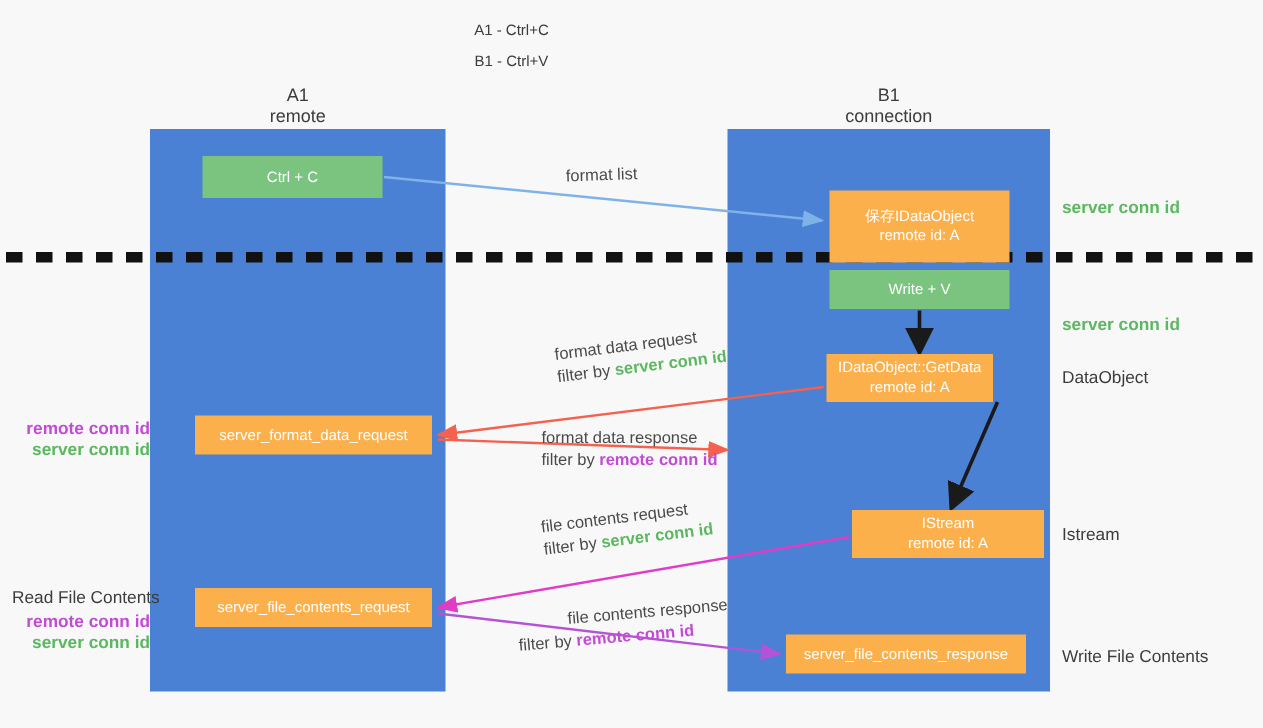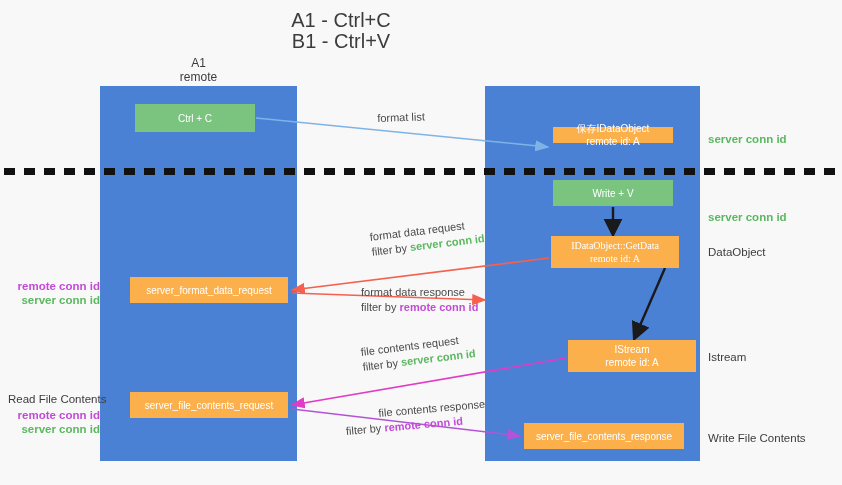--- a/index.html
+++ b/index.html
@@ -30,21 +30,21 @@
   }
   #head-a1 { left: 100px; top: 56px; width: 197px; }
   #head-b1 { left: 485px; top: 56px; width: 215px; }
   .col-head .l1 { display:block; }
   .col-head .l2 { display:block; }
 
   #title {
     position: absolute;
     left: 0; top: 10px; width: 682px;
     text-align: center;
-    font-size: 20px;
+    font-size: 10px;
     color: #3c3c3c;
     line-height: 21px;
   }
   #title span { display: block; }
 
   .node {
     position: absolute;
     display: flex;
     flex-direction: column;
     align-items: center;
@@ -53,23 +53,23 @@
     font-size: 10px;
     line-height: 13px;
     text-align: center;
     box-sizing: border-box;
   }
   .node.green { background: #7ac47f; }
   .node.orange { background: #fbb04c; }
   .node span { display: block; }
 
   #n-ctrlc   { left: 135px; top: 104px; width: 120px; height: 28px; }
-  #n-save    { left: 553px; top: 127px; width: 120px; height: 16px; }
+  #n-save    { left: 553px; top: 127px; width: 120px; height: 48px; }
   #n-ctrlv   { left: 553px; top: 180px; width: 120px; height: 26px; }
-  #n-getdata { left: 551px; top: 236px; width: 128px; height: 32px; font-family: Liberation Serif, serif; }
+  #n-getdata { left: 551px; top: 236px; width: 111px; height: 32px; }
   #n-fdreq   { left: 130px; top: 277px; width: 158px; height: 26px; }
   #n-fdresp  { left: 489px; top: 287px; width: 158px; height: 26px; }
   #n-istream { left: 568px; top: 340px; width: 128px; height: 32px; }
   #n-fcreq   { left: 130px; top: 392px; width: 158px; height: 26px; }
   #n-fcresp  { left: 524px; top: 423px; width: 160px; height: 26px; }
 
   .side-label {
     position: absolute;
     font-size: 11.5px;
     line-height: 14px;
@@ -123,20 +123,24 @@
 
   <div id="title">
     <span>A1 - Ctrl+C</span>
     <span>B1 - Ctrl+V</span>
   </div>
 
   <div class="col-head" id="head-a1">
     <span class="l1">A1</span>
     <span class="l2">remote</span>
   </div>
+  <div class="col-head" id="head-b1">
+    <span class="l1">B1</span>
+    <span class="l2">connection</span>
+  </div>
 
   <div class="col" id="col-a1"></div>
   <div class="col" id="col-b1"></div>
 
   <svg class="ov" viewBox="0 0 842 485">
     <defs>
       <marker id="ah-blue" markerWidth="9" markerHeight="7" refX="8" refY="3.5" orient="auto">
         <polygon points="0,0 9,3.5 0,7" fill="#7fb3e8"></polygon>
       </marker>
       <marker id="ah-red" markerWidth="9" markerHeight="7" refX="8" refY="3.5" orient="auto">

